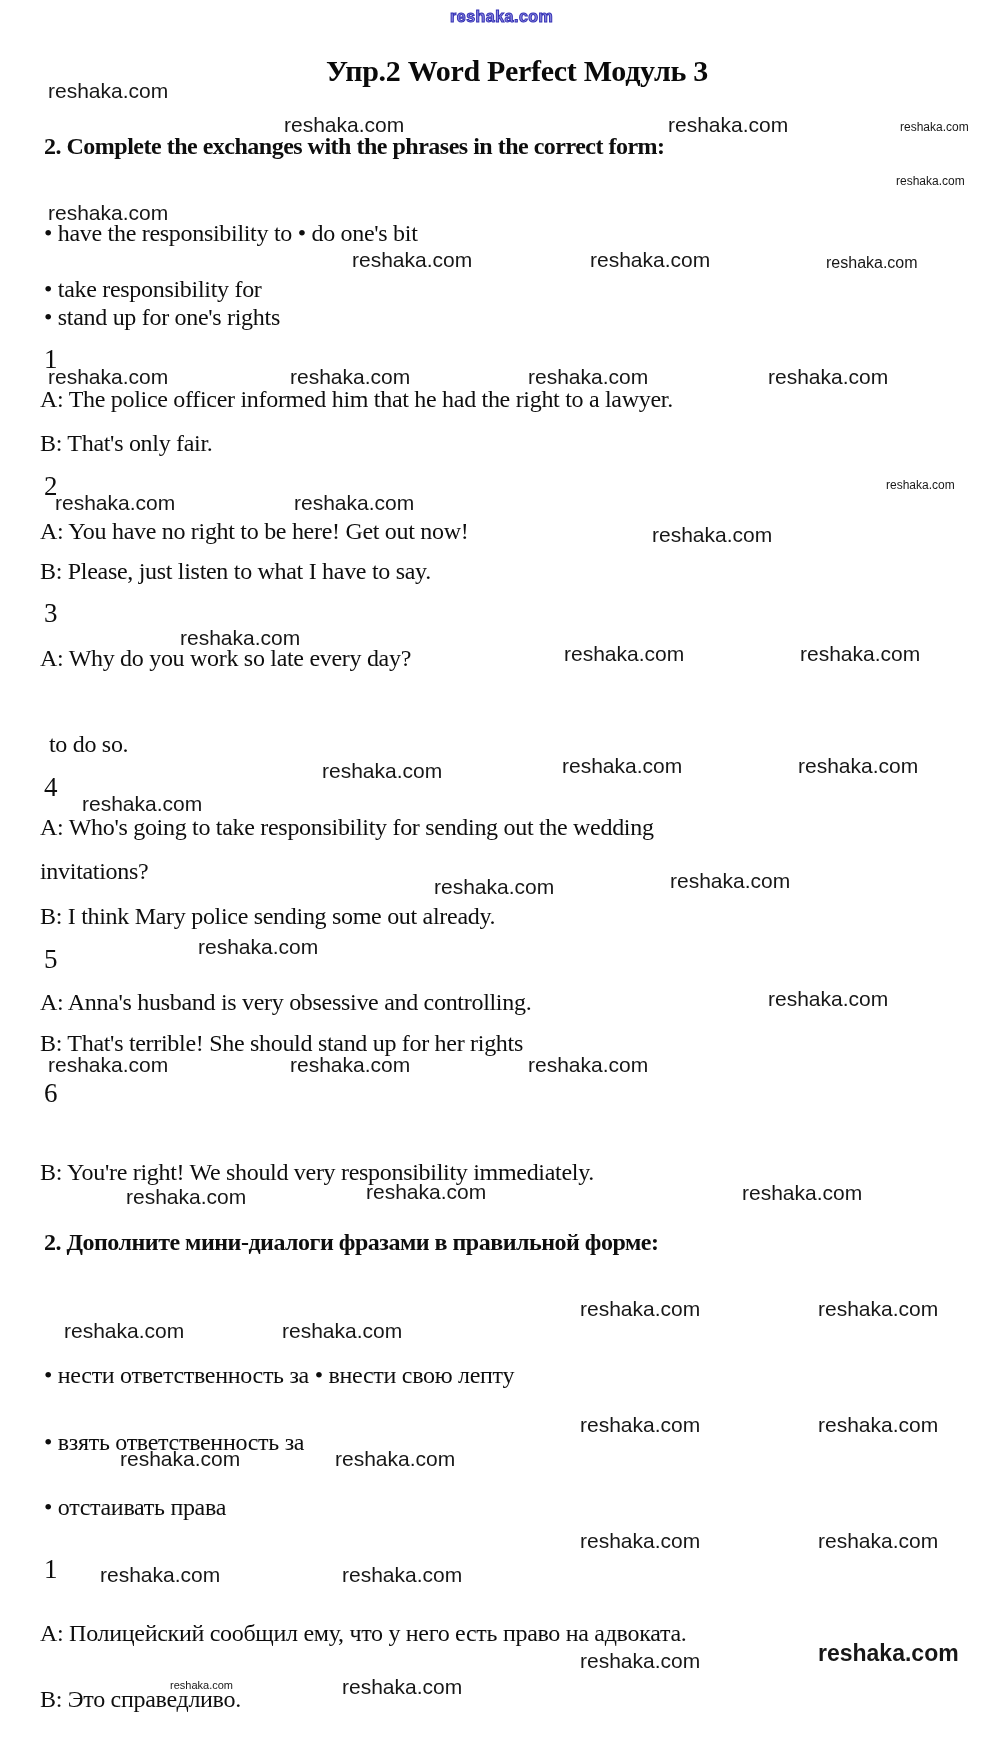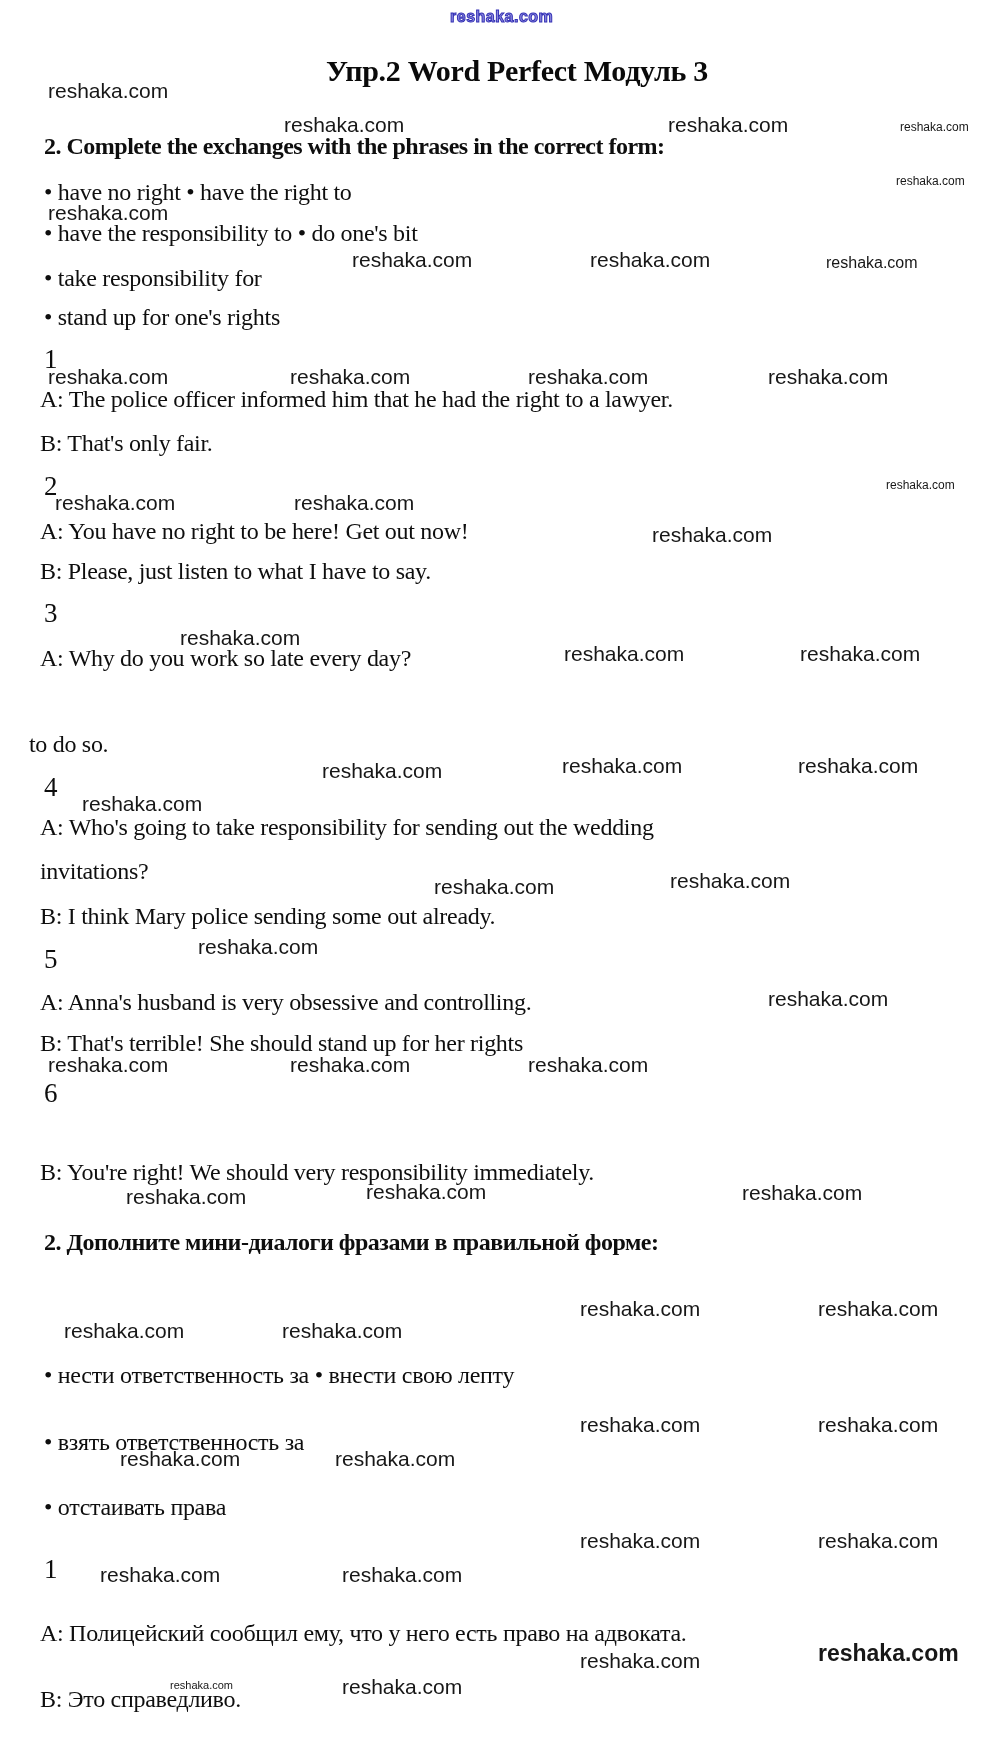--- a/index.html
+++ b/index.html
@@ -52,36 +52,35 @@
 </style>
 </head>
 <body>
 
 <div id="page">
 
   <div class="title-line" style="left:517px; top:54px">Упр.2 Word Perfect Модуль 3</div>
 
   <div class="line bold" style="left:44px; top:131px">2. Complete the exchanges with the phrases in the correct form:</div>
 
-  <div class="line" style="left:44px; top:177px">• have no right • have the right to</div>
   <div class="line" style="left:44px; top:218px">• have the responsibility to • do one's bit</div>
-  <div class="line" style="left:44px; top:263px">• take responsibility for</div>
+  <div class="line" style="left:44px; top:274px">• take responsibility for</div>
   <div class="line" style="left:44px; top:302px">• stand up for one's rights</div>
 
   <div class="line num" style="left:44px; top:344px">1</div>
   <div class="line" style="left:40px; top:384px">A: The police officer informed him that he had the right to a lawyer.</div>
   <div class="line" style="left:40px; top:428px">B: That's only fair.</div>
 
   <div class="line num" style="left:44px; top:471px">2</div>
   <div class="line" style="left:40px; top:516px">A: You have no right to be here! Get out now!</div>
   <div class="line" style="left:40px; top:556px">B: Please, just listen to what I have to say.</div>
 
   <div class="line num" style="left:44px; top:598px">3</div>
   <div class="line" style="left:40px; top:643px">A: Why do you work so late every day?</div>
-  <div class="line" style="left:29px; top:729px">to do so.</div>
+  <div class="line" style="left:49px; top:729px">to do so.</div>
 
   <div class="line num" style="left:44px; top:772px">4</div>
   <div class="line" style="left:40px; top:812px">A: Who's going to take responsibility for sending out the wedding</div>
   <div class="line" style="left:40px; top:856px">invitations?</div>
   <div class="line" style="left:40px; top:901px">B: I think Mary police sending some out already.</div>
 
   <div class="line num" style="left:44px; top:944px">5</div>
   <div class="line" style="left:40px; top:987px">A: Anna's husband is very obsessive and controlling.</div>
   <div class="line" style="left:40px; top:1028px">B: That's terrible! She should stand up for her rights</div>
 

